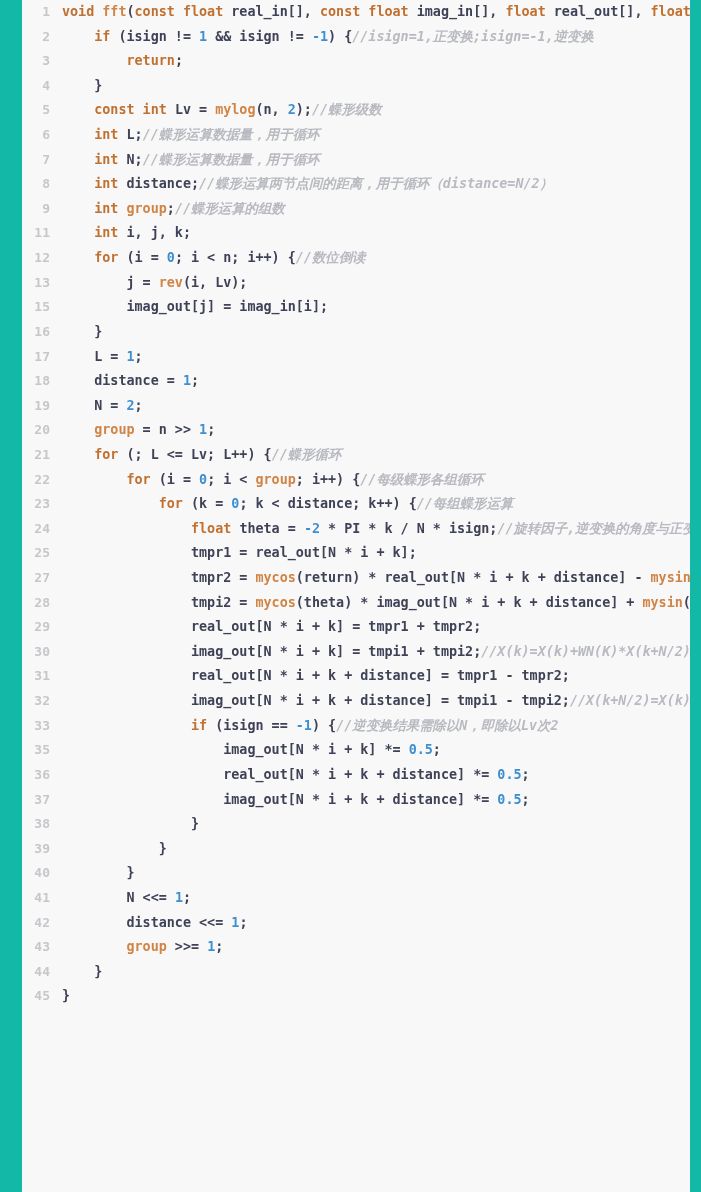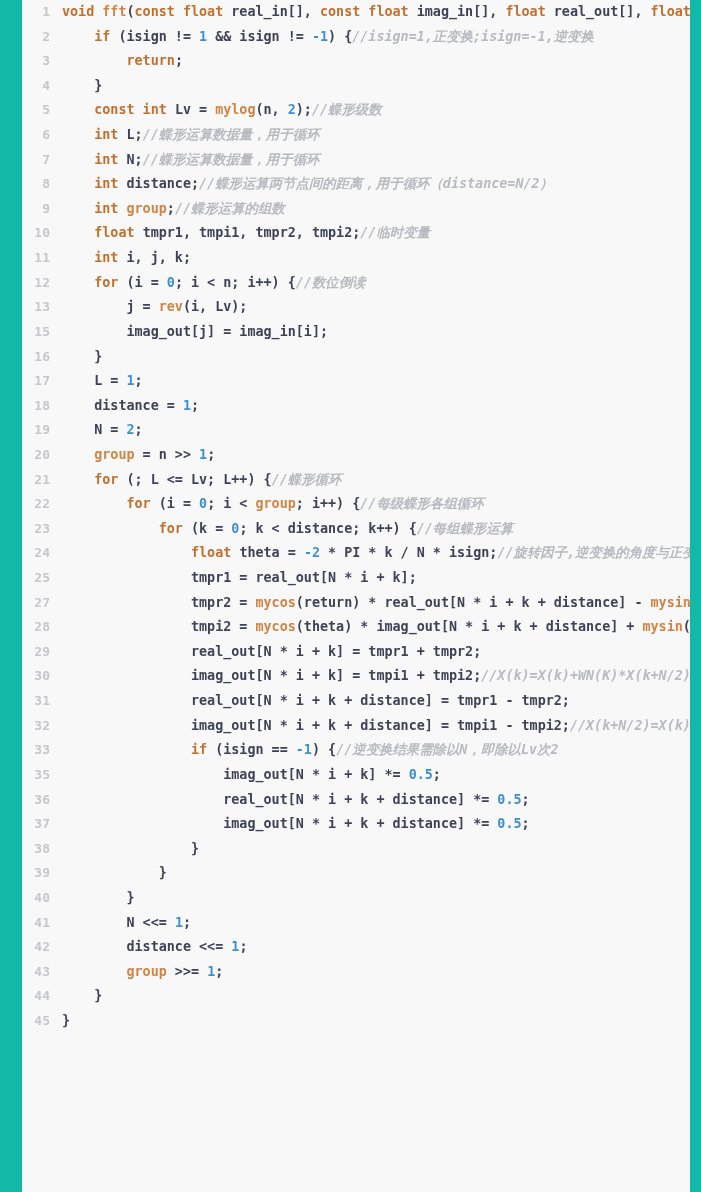--- a/index.html
+++ b/index.html
@@ -77,21 +77,20 @@
     <div id="code-lines">
         <div class="code-line"><span class="ln">1</span><span class="lc"><span class="kw">void </span><span class="fn">fft</span><span class="id">(</span><span class="kw">const float </span><span class="id">real_in[], </span><span class="kw">const float </span><span class="id">imag_in[], </span><span class="kw">float </span><span class="id">real_out[], </span><span class="kw">float</span></span></div>
         <div class="code-line"><span class="ln">2</span><span class="lc"><span class="id">    </span><span class="kw">if</span><span class="id"> (isign != </span><span class="num">1</span><span class="id"> &amp;&amp; isign != </span><span class="num">-1</span><span class="id">) {</span><span class="cm">//isign=1,正变换;isign=-1,逆变换</span></span></div>
         <div class="code-line"><span class="ln">3</span><span class="lc"><span class="id">        </span><span class="kw">return</span><span class="id">;</span></span></div>
         <div class="code-line"><span class="ln">4</span><span class="lc"><span class="id">    }</span></span></div>
         <div class="code-line"><span class="ln">5</span><span class="lc"><span class="id">    </span><span class="kw">const int </span><span class="id">Lv = </span><span class="fn">mylog</span><span class="id">(n, </span><span class="num">2</span><span class="id">);</span><span class="cm">//蝶形级数</span></span></div>
         <div class="code-line"><span class="ln">6</span><span class="lc"><span class="id">    </span><span class="kw">int </span><span class="id">L;</span><span class="cm">//蝶形运算数据量，用于循环</span></span></div>
         <div class="code-line"><span class="ln">7</span><span class="lc"><span class="id">    </span><span class="kw">int </span><span class="id">N;</span><span class="cm">//蝶形运算数据量，用于循环</span></span></div>
         <div class="code-line"><span class="ln">8</span><span class="lc"><span class="id">    </span><span class="kw">int </span><span class="id">distance;</span><span class="cm">//蝶形运算两节点间的距离，用于循环（distance=N/2）</span></span></div>
         <div class="code-line"><span class="ln">9</span><span class="lc"><span class="id">    </span><span class="kw">int </span><span class="fn">group</span><span class="id">;</span><span class="cm">//蝶形运算的组数</span></span></div>
-        <div class="code-line"><span class="ln">10</span><span class="lc"><span class="id">    </span><span class="kw">float </span><span class="id">tmpr1, tmpi1, tmpr2, tmpi2;</span><span class="cm">//临时变量</span></span></div>
         <div class="code-line"><span class="ln">11</span><span class="lc"><span class="id">    </span><span class="kw">int </span><span class="id">i, j, k;</span></span></div>
         <div class="code-line"><span class="ln">12</span><span class="lc"><span class="id">    </span><span class="kw">for</span><span class="id"> (i = </span><span class="num">0</span><span class="id">; i &lt; n; i++) {</span><span class="cm">//数位倒读</span></span></div>
         <div class="code-line"><span class="ln">13</span><span class="lc"><span class="id">        j = </span><span class="fn">rev</span><span class="id">(i, Lv);</span></span></div>
         <div class="code-line"><span class="ln">15</span><span class="lc"><span class="id">        imag_out[j] = imag_in[i];</span></span></div>
         <div class="code-line"><span class="ln">16</span><span class="lc"><span class="id">    }</span></span></div>
         <div class="code-line"><span class="ln">17</span><span class="lc"><span class="id">    L = </span><span class="num">1</span><span class="id">;</span></span></div>
         <div class="code-line"><span class="ln">18</span><span class="lc"><span class="id">    distance = </span><span class="num">1</span><span class="id">;</span></span></div>
         <div class="code-line"><span class="ln">19</span><span class="lc"><span class="id">    N = </span><span class="num">2</span><span class="id">;</span></span></div>
         <div class="code-line"><span class="ln">20</span><span class="lc"><span class="id">    </span><span class="fn">group</span><span class="id"> = n &gt;&gt; </span><span class="num">1</span><span class="id">;</span></span></div>
         <div class="code-line"><span class="ln">21</span><span class="lc"><span class="id">    </span><span class="kw">for</span><span class="id"> (; L &lt;= Lv; L++) {</span><span class="cm">//蝶形循环</span></span></div>

